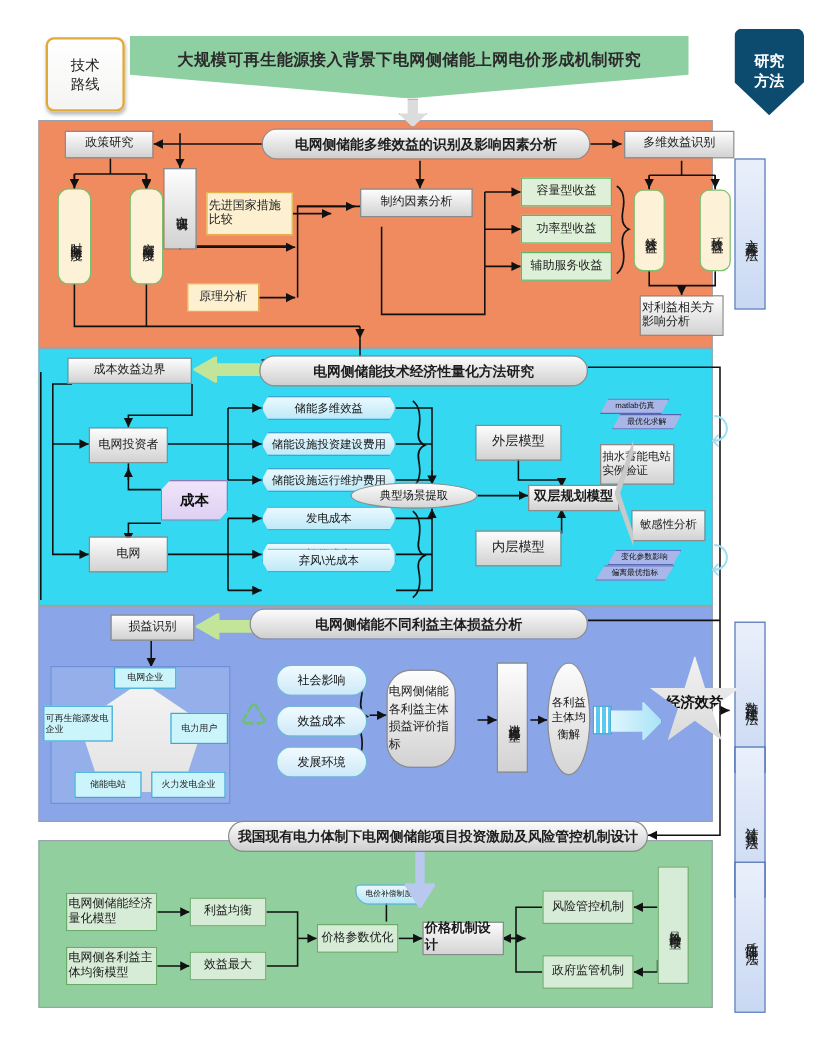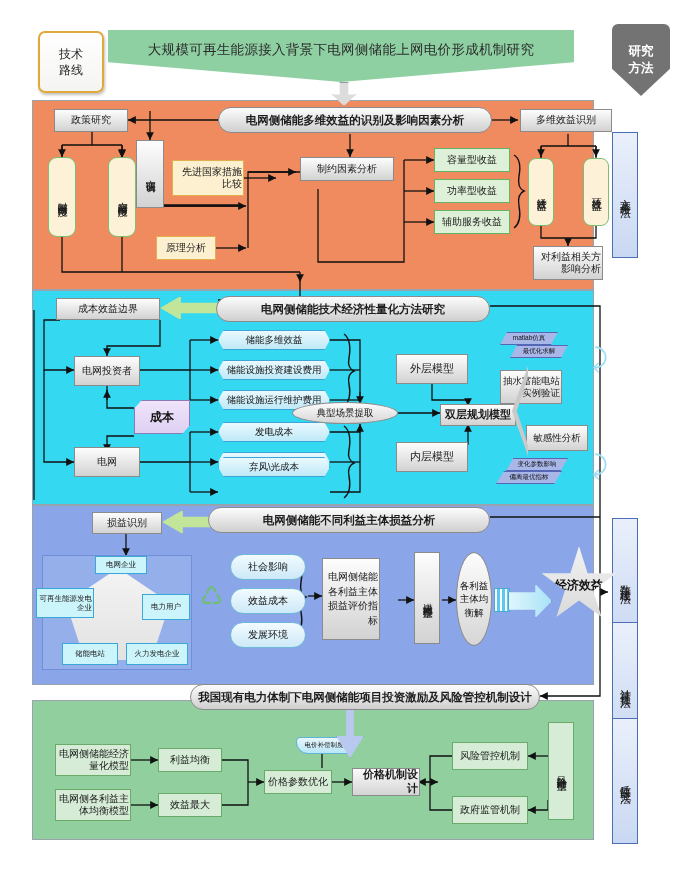--- a/index.html
+++ b/index.html
@@ -14,38 +14,38 @@
   .band-cyan{background:#34d8f0;}
   .band-blue{background:#8aa6e8;}
   .band-green{background:#91cf9f;}
 
   
   .badge-tech{position:absolute;left:38px;top:31px;width:62px;height:58px;border:2px solid #e0a93a;
     border-radius:7px;background:linear-gradient(180deg,#ffffff,#f4f4f2);
     display:flex;flex-direction:column;align-items:center;justify-content:center;
     font-size:12px;color:#222;line-height:1.35;box-shadow:1px 2px 3px rgba(0,0,0,.25);}
   .shield{position:absolute;right:20px;top:24px;width:58px;height:72px;
-    background:#737373;color:#fff;font-size:12.5px;line-height:1.4;text-align:center;
+    background:#0c4a6e;color:#fff;font-size:12.5px;line-height:1.4;text-align:center;
     display:flex;flex-direction:column;align-items:center;justify-content:center;
     clip-path:polygon(0% 0%,100% 0%,100% 62%,50% 100%,0% 62%);
     border-radius:6px 6px 0 0;font-weight:bold;}
 
   
   .title-banner{position:absolute;left:108px;top:30px;width:466px;height:52px;background:#8fd0a3;
     clip-path:polygon(0 0,100% 0,100% 62%,50% 100%,0 62%);
     display:flex;align-items:flex-start;justify-content:center;}
-  .title-banner span{display:block;margin-top:11px;font-size:13.5px;font-weight:normal;color:#2b2b2b;letter-spacing:.3px;}
+  .title-banner span{display:block;margin-top:11px;font-size:13.5px;font-weight:bold;color:#2b2b2b;letter-spacing:.3px;}
 
   .down-arrow{position:absolute;left:332px;top:82px;width:22px;height:22px;
     background:#dcdcdc;border:1px solid #9a9a9a;
     clip-path:polygon(32% 0,68% 0,68% 52%,100% 52%,50% 100%,0 52%,32% 52%);}
 
   
   .nd{position:absolute;box-sizing:border-box;display:flex;align-items:center;justify-content:center;
-      text-align:right;font-size:10px;color:#1b1b1b;line-height:1.25;padding:1px;}
+      text-align:left;font-size:10px;color:#1b1b1b;line-height:1.25;padding:1px;}
   .gray{background:linear-gradient(180deg,#fdfdfd,#d2d2d2);border:1px solid #8b8b8b;}
   .green-b{background:#dff0d8;border:1px solid #63b563;}
   .cream{background:#fdf0d0;border:1px solid #e2b04a;}
   .cream-g{background:#fdf2d8;border:1px solid #7bbf6f;}
   .lightgreen{background:#d6ecd6;border:1px solid #69ab69;}
   .cyanbox{background:#ccf4fb;border:1px solid #39a7d8;}
   .vert{writing-mode:vertical-rl;text-orientation:upright;letter-spacing:1px;}
 
   
   .hex{position:absolute;box-sizing:border-box;font-size:9.5px;color:#111;
@@ -433,21 +433,21 @@
   <div class="pill" style="left:230px;top:554px;width:76px;height:26px;">
     <span>社会影响</span>
     </div>
   <div class="pill" style="left:230px;top:588px;width:76px;height:26px;">
     <span>效益成本</span>
     </div>
   <div class="pill" style="left:230px;top:622px;width:76px;height:26px;">
     <span>发展环境</span>
     </div>
 
-  <div class="nd gray abs" style="left:322px;top:558px;width:58px;height:82px;font-size:10px;line-height:1.45;">
+  <div class="nd gray abs" style="left:322px;top:558px;width:58px;height:82px;font-size:10px;line-height:1.45;border-radius:21px;">
     <span>电网侧储能各利益主体损益评价指标</span>
     </div>
 
   <div class="nd gray abs vert" style="left:414px;top:552px;width:26px;height:92px;font-size:10px;">
     <span>进化博弈模型</span>
     </div>
 
   <div class="ellipse" style="left:456px;top:552px;width:36px;height:94px;font-size:9.5px;line-height:1.4;">
     <span>各利益主体均衡解</span>
     </div>

